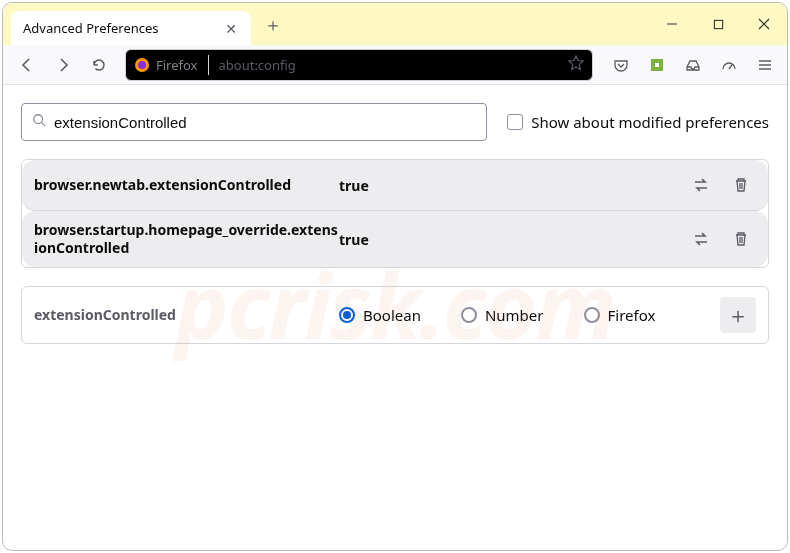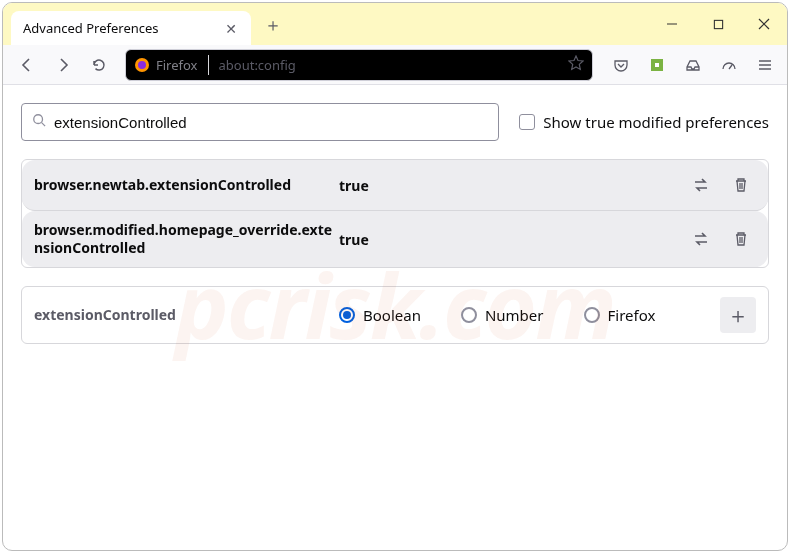--- a/index.html
+++ b/index.html
@@ -256,21 +256,21 @@
         <span class="search-icon">
           <svg width="14" height="14" viewBox="0 0 16 16">
               <circle cx="7" cy="7" r="5" fill="none" stroke="#8f8f9d" stroke-width="1.5"></circle>
               <line x1="11" y1="11" x2="15" y2="15" stroke="#8f8f9d" stroke-width="1.5"></line>
             </svg>
         </span>
         <input type="text" value="extensionControlled" style="">
       </div>
       <label class="showonly">
         <span class="checkbox"></span>
-        <span>Show true modified preferences</span>
+        <span>Show about modified preferences</span>
       </label>
     </div>
 
     <div class="pref-table">
       <div class="pref-row">
         <div class="pref-name">browser.newtab.extensionControlled</div>
         <div class="pref-value">true</div>
         <div class="row-actions">
           <div class="act-btn">
             <svg width="18" height="18" viewBox="0 0 18 18">
@@ -278,21 +278,21 @@
               </svg>
           </div>
           <div class="act-btn">
             <svg width="16" height="16" viewBox="0 0 16 16">
                 <path d="M3 4h10 M5 4V2h6v2 M4 4l1 10h6l1-10 M7 6v6 M9 6v6" fill="none" stroke="#5b5b66" stroke-width="1.3"></path>
               </svg>
           </div>
         </div>
       </div>
       <div class="pref-row">
-        <div class="pref-name">browser.modified.homepage_override.extensionControlled</div>
+        <div class="pref-name">browser.startup.homepage_override.extensionControlled</div>
         <div class="pref-value">true</div>
         <div class="row-actions">
           <div class="act-btn">
             <svg width="18" height="18" viewBox="0 0 18 18">
                 <path d="M3 6h10l-3-3 M15 12H5l3 3" fill="none" stroke="#5b5b66" stroke-width="1.6"></path>
               </svg>
           </div>
           <div class="act-btn">
             <svg width="16" height="16" viewBox="0 0 16 16">
                 <path d="M3 4h10 M5 4V2h6v2 M4 4l1 10h6l1-10 M7 6v6 M9 6v6" fill="none" stroke="#5b5b66" stroke-width="1.3"></path>

